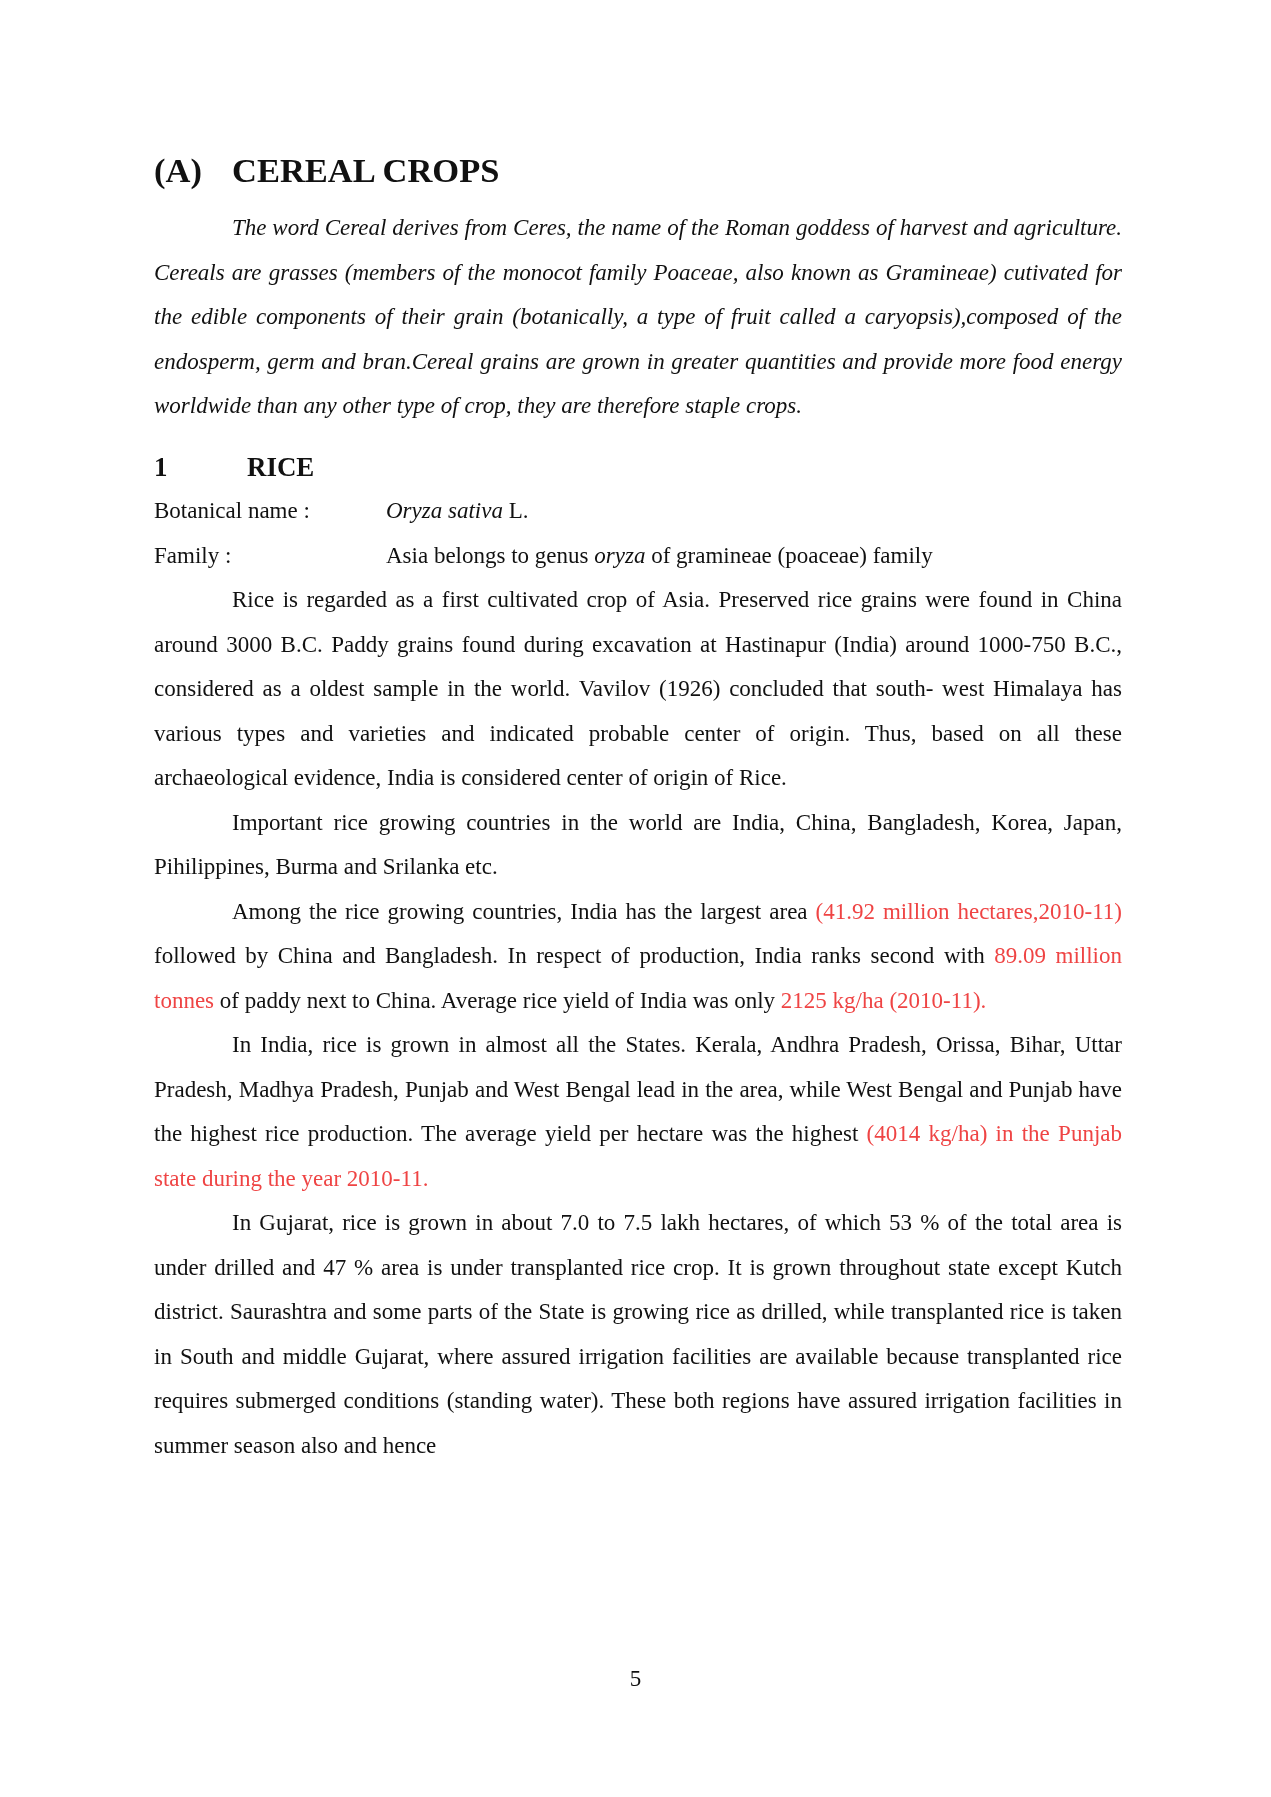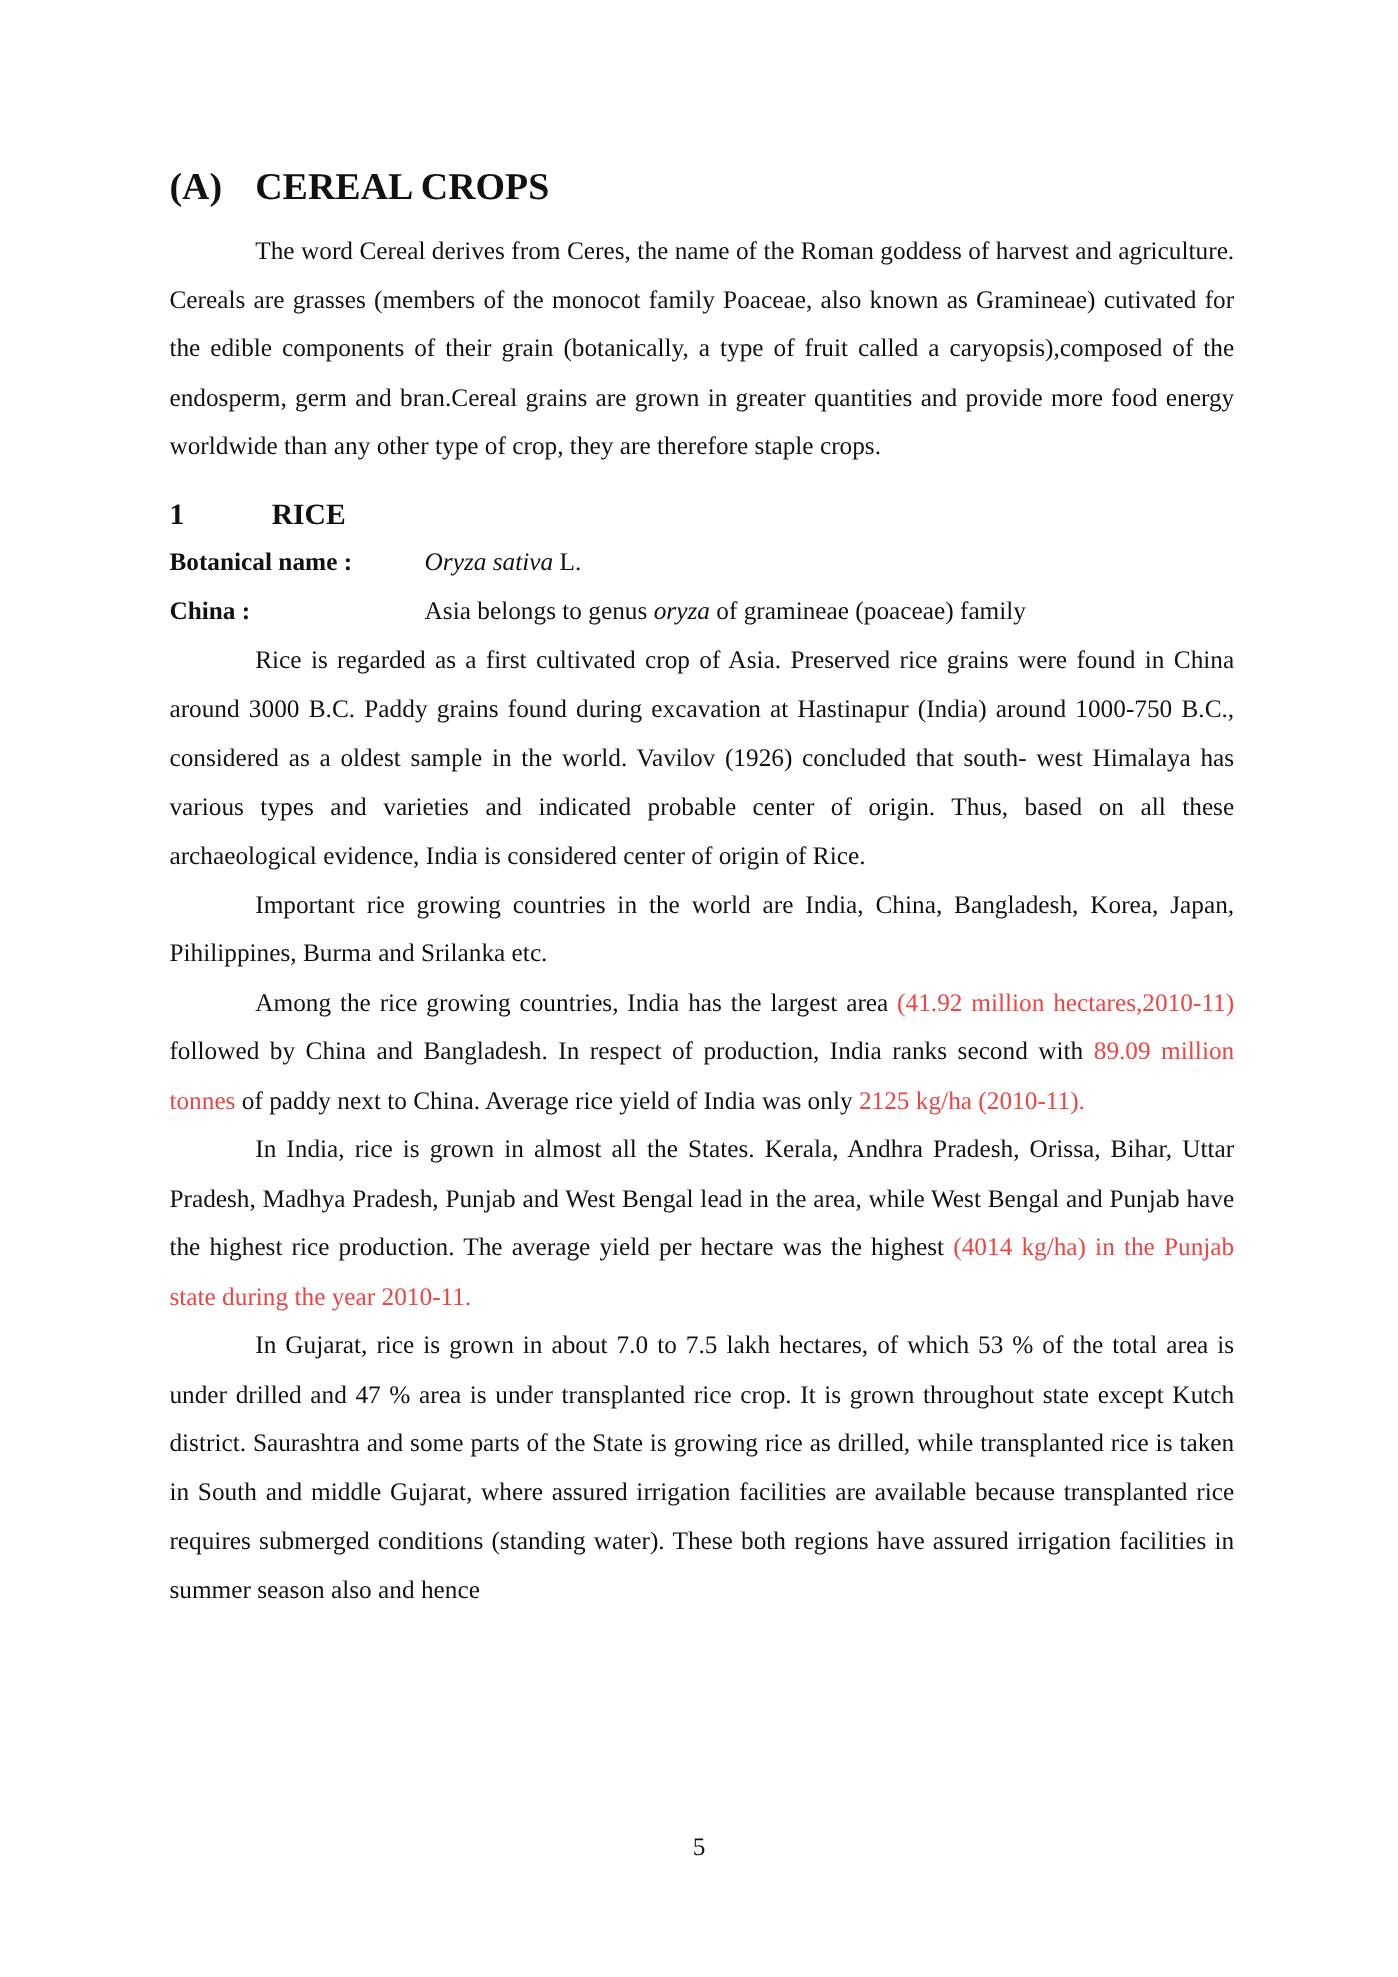--- a/index.html
+++ b/index.html
@@ -8,25 +8,25 @@
       font-family: "Liberation Serif", "DejaVu Serif", serif;
       color: #111111;
     }
     .page {
       position: absolute; left: 154px; top: 150px; width: 968px;
       font-size: 23px; line-height: 44.5px;
     }
     .heading-a { font-weight: bold; display: flex; margin: 0; line-height: 40px; }
     .heading-a .num { width: 78px; display: inline-block; }
     .para { margin: 0; text-indent: 78px; text-align: justify; }
-    .para.first { margin-top: 16px; }
+    .para.first { margin-top: 16px; font-style: italic; }
     .sec-heading { font-weight: bold; display: flex; margin: 16px 0 0 0; }
     .sec-heading .num { width: 93px; display: inline-block; }
     .kv-row { display: flex; margin: 0; }
-    .kv-label { font-weight: bold; width: 232px; flex: none; }
+    .kv-label { font-weight: normal; width: 232px; flex: none; }
     .kv-value { flex: 1; }
     .sub-heading { font-weight: bold; margin: 0; }
     .muted { color: #ef4444; }
     .page-number {
       position: absolute; top: 1666px; left: 0; width: 1271px;
       text-align: center; font-size: 23px;
       font-family: "Liberation Serif", "DejaVu Serif", serif;
     }
   </style>
 </head>
@@ -43,21 +43,21 @@
     <span class="num">1</span>
     <span>RICE</span>
   </h3>
 
   <div class="kv-row">
     <span class="kv-label">Botanical name :</span>
     <span class="kv-value"><i>Oryza sativa</i><span> L.</span></span>
   </div>
 
   <div class="kv-row">
-    <span class="kv-label">China :</span>
+    <span class="kv-label">Family :</span>
     <span class="kv-value"><span>Asia belongs to genus </span><i>oryza</i><span> of gramineae (poaceae) family</span></span>
   </div>
 
   <p class="para">Rice is regarded as a first cultivated crop of Asia. Preserved rice grains were found in China around 3000 B.C. Paddy grains found during excavation at Hastinapur (India) around 1000-750 B.C., considered as a oldest sample in the world. Vavilov (1926) concluded that south- west Himalaya has various types and varieties and indicated probable center of origin. Thus, based on all these archaeological evidence, India is considered center of origin of Rice.</p>
 
   <p class="para">Important rice growing countries in the world are India, China, Bangladesh, Korea, Japan, Pihilippines, Burma and Srilanka etc.</p>
   <p class="para"><span>Among the rice growing countries, India has the largest area </span><span class="muted">(41.92 million hectares,2010-11)</span><span> followed by China and Bangladesh. In respect of production, India ranks second with </span><span class="muted">89.09 million tonnes</span><span> of paddy next to China. Average rice yield of India was only </span><span class="muted">2125 kg/ha (2010-11).</span></p>
   <p class="para"><span>In India, rice is grown in almost all the States.  Kerala, Andhra Pradesh, Orissa, Bihar, Uttar Pradesh, Madhya Pradesh, Punjab and West Bengal lead in the area, while West Bengal and Punjab have the highest rice production. The average yield per hectare was the highest </span><span class="muted">(4014 kg/ha) in the Punjab state during the year 2010-11.</span></p>
   <p class="para">In Gujarat, rice is grown in about 7.0 to 7.5 lakh hectares, of which 53 % of the total area is under drilled and 47 % area is under transplanted rice crop. It is grown throughout state except Kutch district. Saurashtra and some parts of the State is growing rice as drilled, while transplanted rice is taken in South and middle Gujarat, where assured irrigation facilities are available because transplanted rice requires submerged conditions (standing water). These both regions have assured irrigation facilities in summer season also and hence</p>
 </div>

